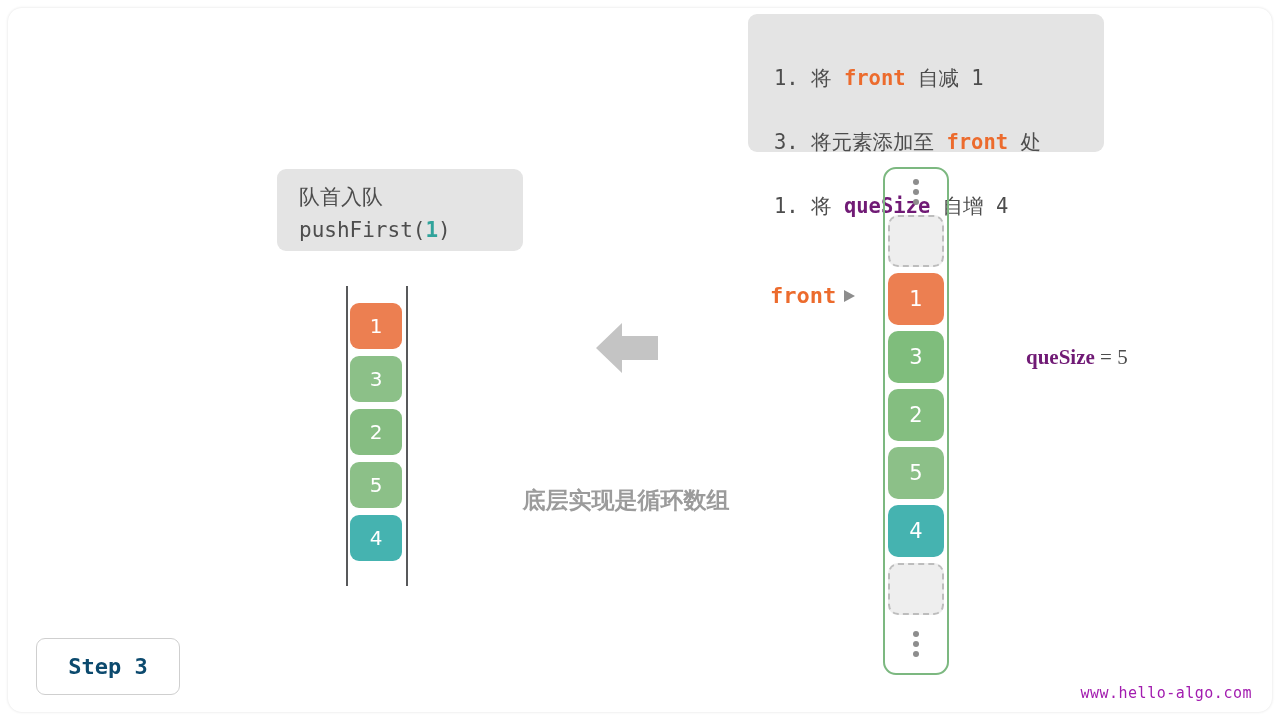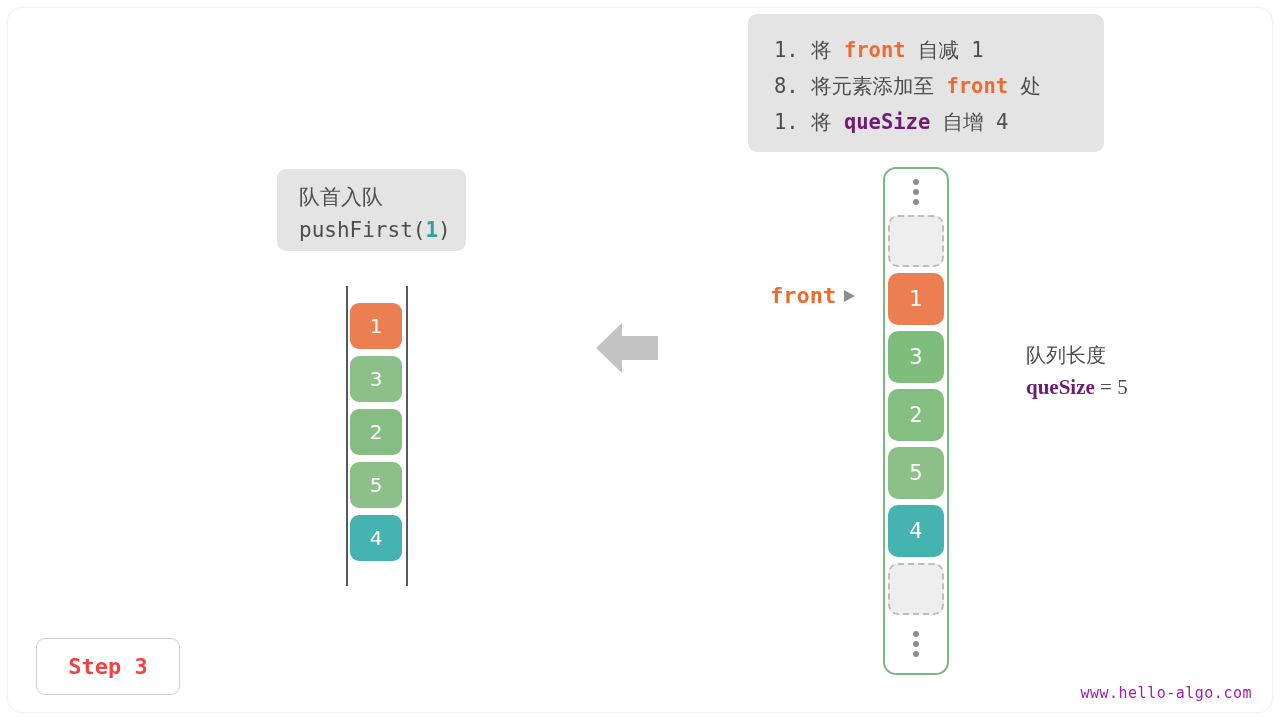--- a/index.html
+++ b/index.html
@@ -46,28 +46,29 @@
     width: 356px;
     height: 138px;
     padding: 18px 26px 0 26px;
   }
   .op-line {
     font-family: "DejaVu Sans Mono", monospace;
     font-size: 20.5px;
     color: #4d4d4d;
     line-height: 36px;
     white-space: pre;
+    margin-top: 28px;
   }
   .kw-front { color: #ec6b2d; font-weight: bold; }
   .kw-quesize { color: #701a75; font-weight: bold; }
 
   .label-box {
     left: 277px;
     top: 169px;
-    width: 189px;
+    width: 246px;
     height: 82px;
     padding: 12px 0 0 22px;
   }
   .label-line {
     font-family: "DejaVu Sans Mono", monospace;
     font-size: 21px;
     color: #4d4d4d;
     line-height: 33px;
     white-space: pre;
   }
@@ -229,21 +230,21 @@
     height: 57px;
     border: 1.5px solid #cfcfcf;
     border-radius: 9px;
     background: #ffffff;
     display: flex;
     align-items: center;
     justify-content: center;
     font-family: "DejaVu Sans Mono", monospace;
     font-size: 22px;
     font-weight: bold;
-    color: #ef4444;
+    color: #0c4a6e;
     box-sizing: border-box;
     white-space: pre;
   }
 
   
   .watermark {
     position: absolute;
     right: 28px;
     bottom: 18px;
     font-family: "DejaVu Sans Mono", monospace;
@@ -253,21 +254,21 @@
   }
 </style>
 </head>
 <body>
 
 <div class="canvas">
   <div class="page-card"></div>
 
   <div class="note-box op-box">
     <div class="op-line"><span>1. 将 </span><span class="kw-front">front</span><span> 自减 1</span></div>
-    <div class="op-line"><span>8. 将元素添加至 </span><span class="kw-front">front</span><span> 处</span></div>
+    <div class="op-line"><span>3. 将元素添加至 </span><span class="kw-front">front</span><span> 处</span></div>
     <div class="op-line"><span>1. 将 </span><span class="kw-quesize">queSize</span><span> 自增 4</span></div>
   </div>
 
   <div class="note-box label-box">
     <div class="label-line label-cn">队首入队</div>
     <div class="label-line"><span>pushFirst(</span><span class="num-teal">1</span><span>)</span></div>
   </div>
 
   <div class="left-array">
     <div class="left-rail l"></div>
@@ -281,20 +282,21 @@
       </div>
   </div>
 
   <div class="big-arrow">
     <svg width="62" height="56" viewBox="0 0 62 56">
       <polygon points="0,28 26,3 26,16 62,16 62,40 26,40 26,53" fill="#c4c4c4"></polygon>
     </svg>
   </div>
 
   <div class="caption">
+    <div>底层实现是循环数组</div>
   </div>
 
   <div class="front-pointer">
     <span class="name">front</span>
     <span class="tip"></span>
   </div>
 
   <div class="right-array" id="right-array">
     <div class="dots">
         <span></span>
@@ -311,20 +313,19 @@
         <div class="cell big empty"></div>
       </div>
     <div class="dots">
         <span></span>
         <span></span>
         <span></span>
       </div>
   </div>
 
   <div class="quesize-note">
-    <div class="cn">队列长度</div>
     <div class="code"><span class="kw-quesize">queSize</span><span> = </span><span>5</span></div>
   </div>
 
   <div class="step-badge">Step 3</div>
 
   <div class="watermark">www.hello-algo.com</div>
 </div>
 
 </body></html>

